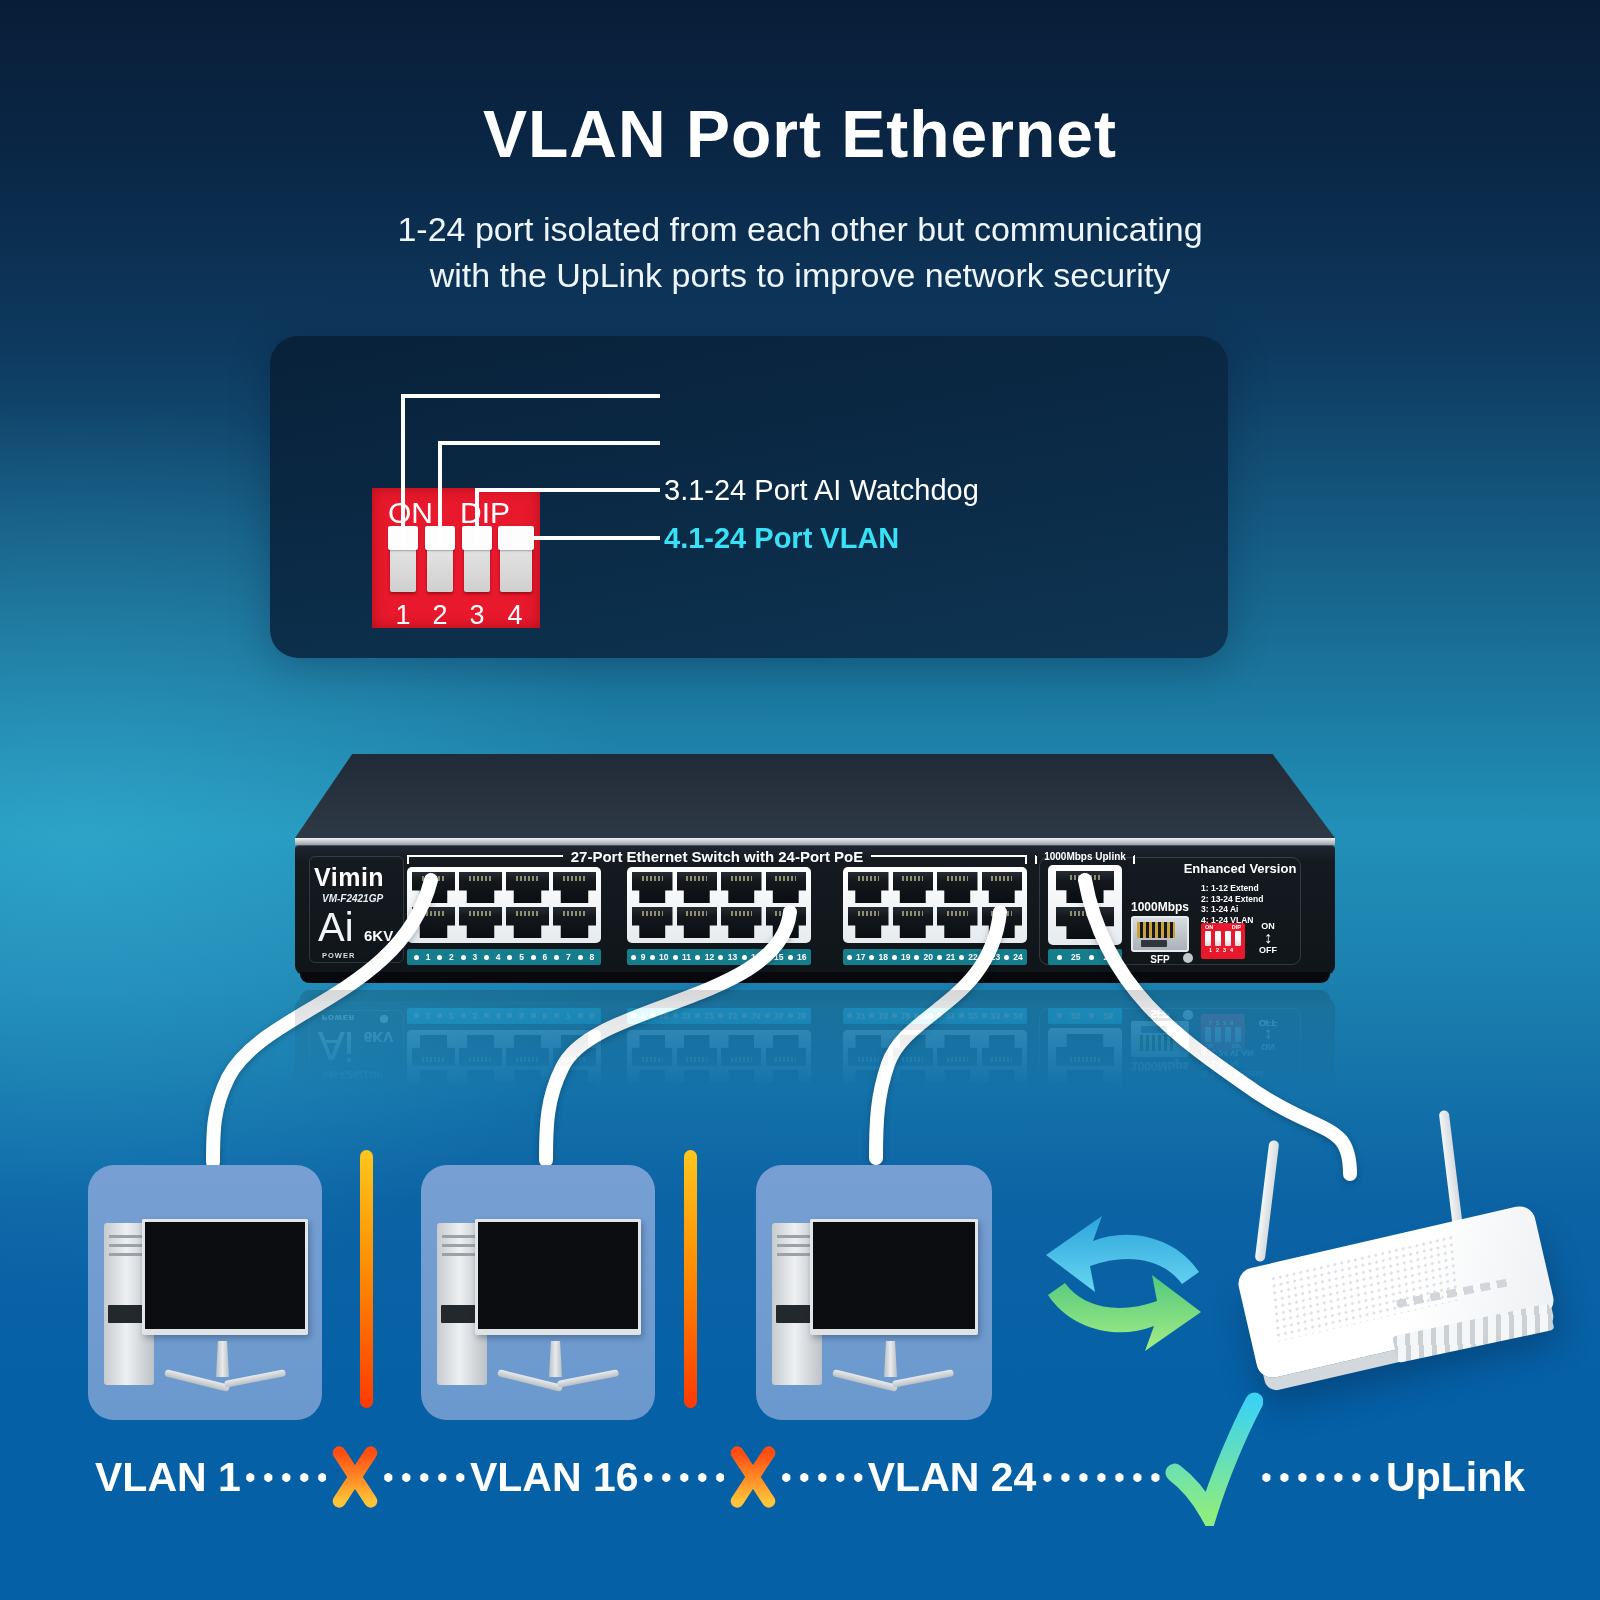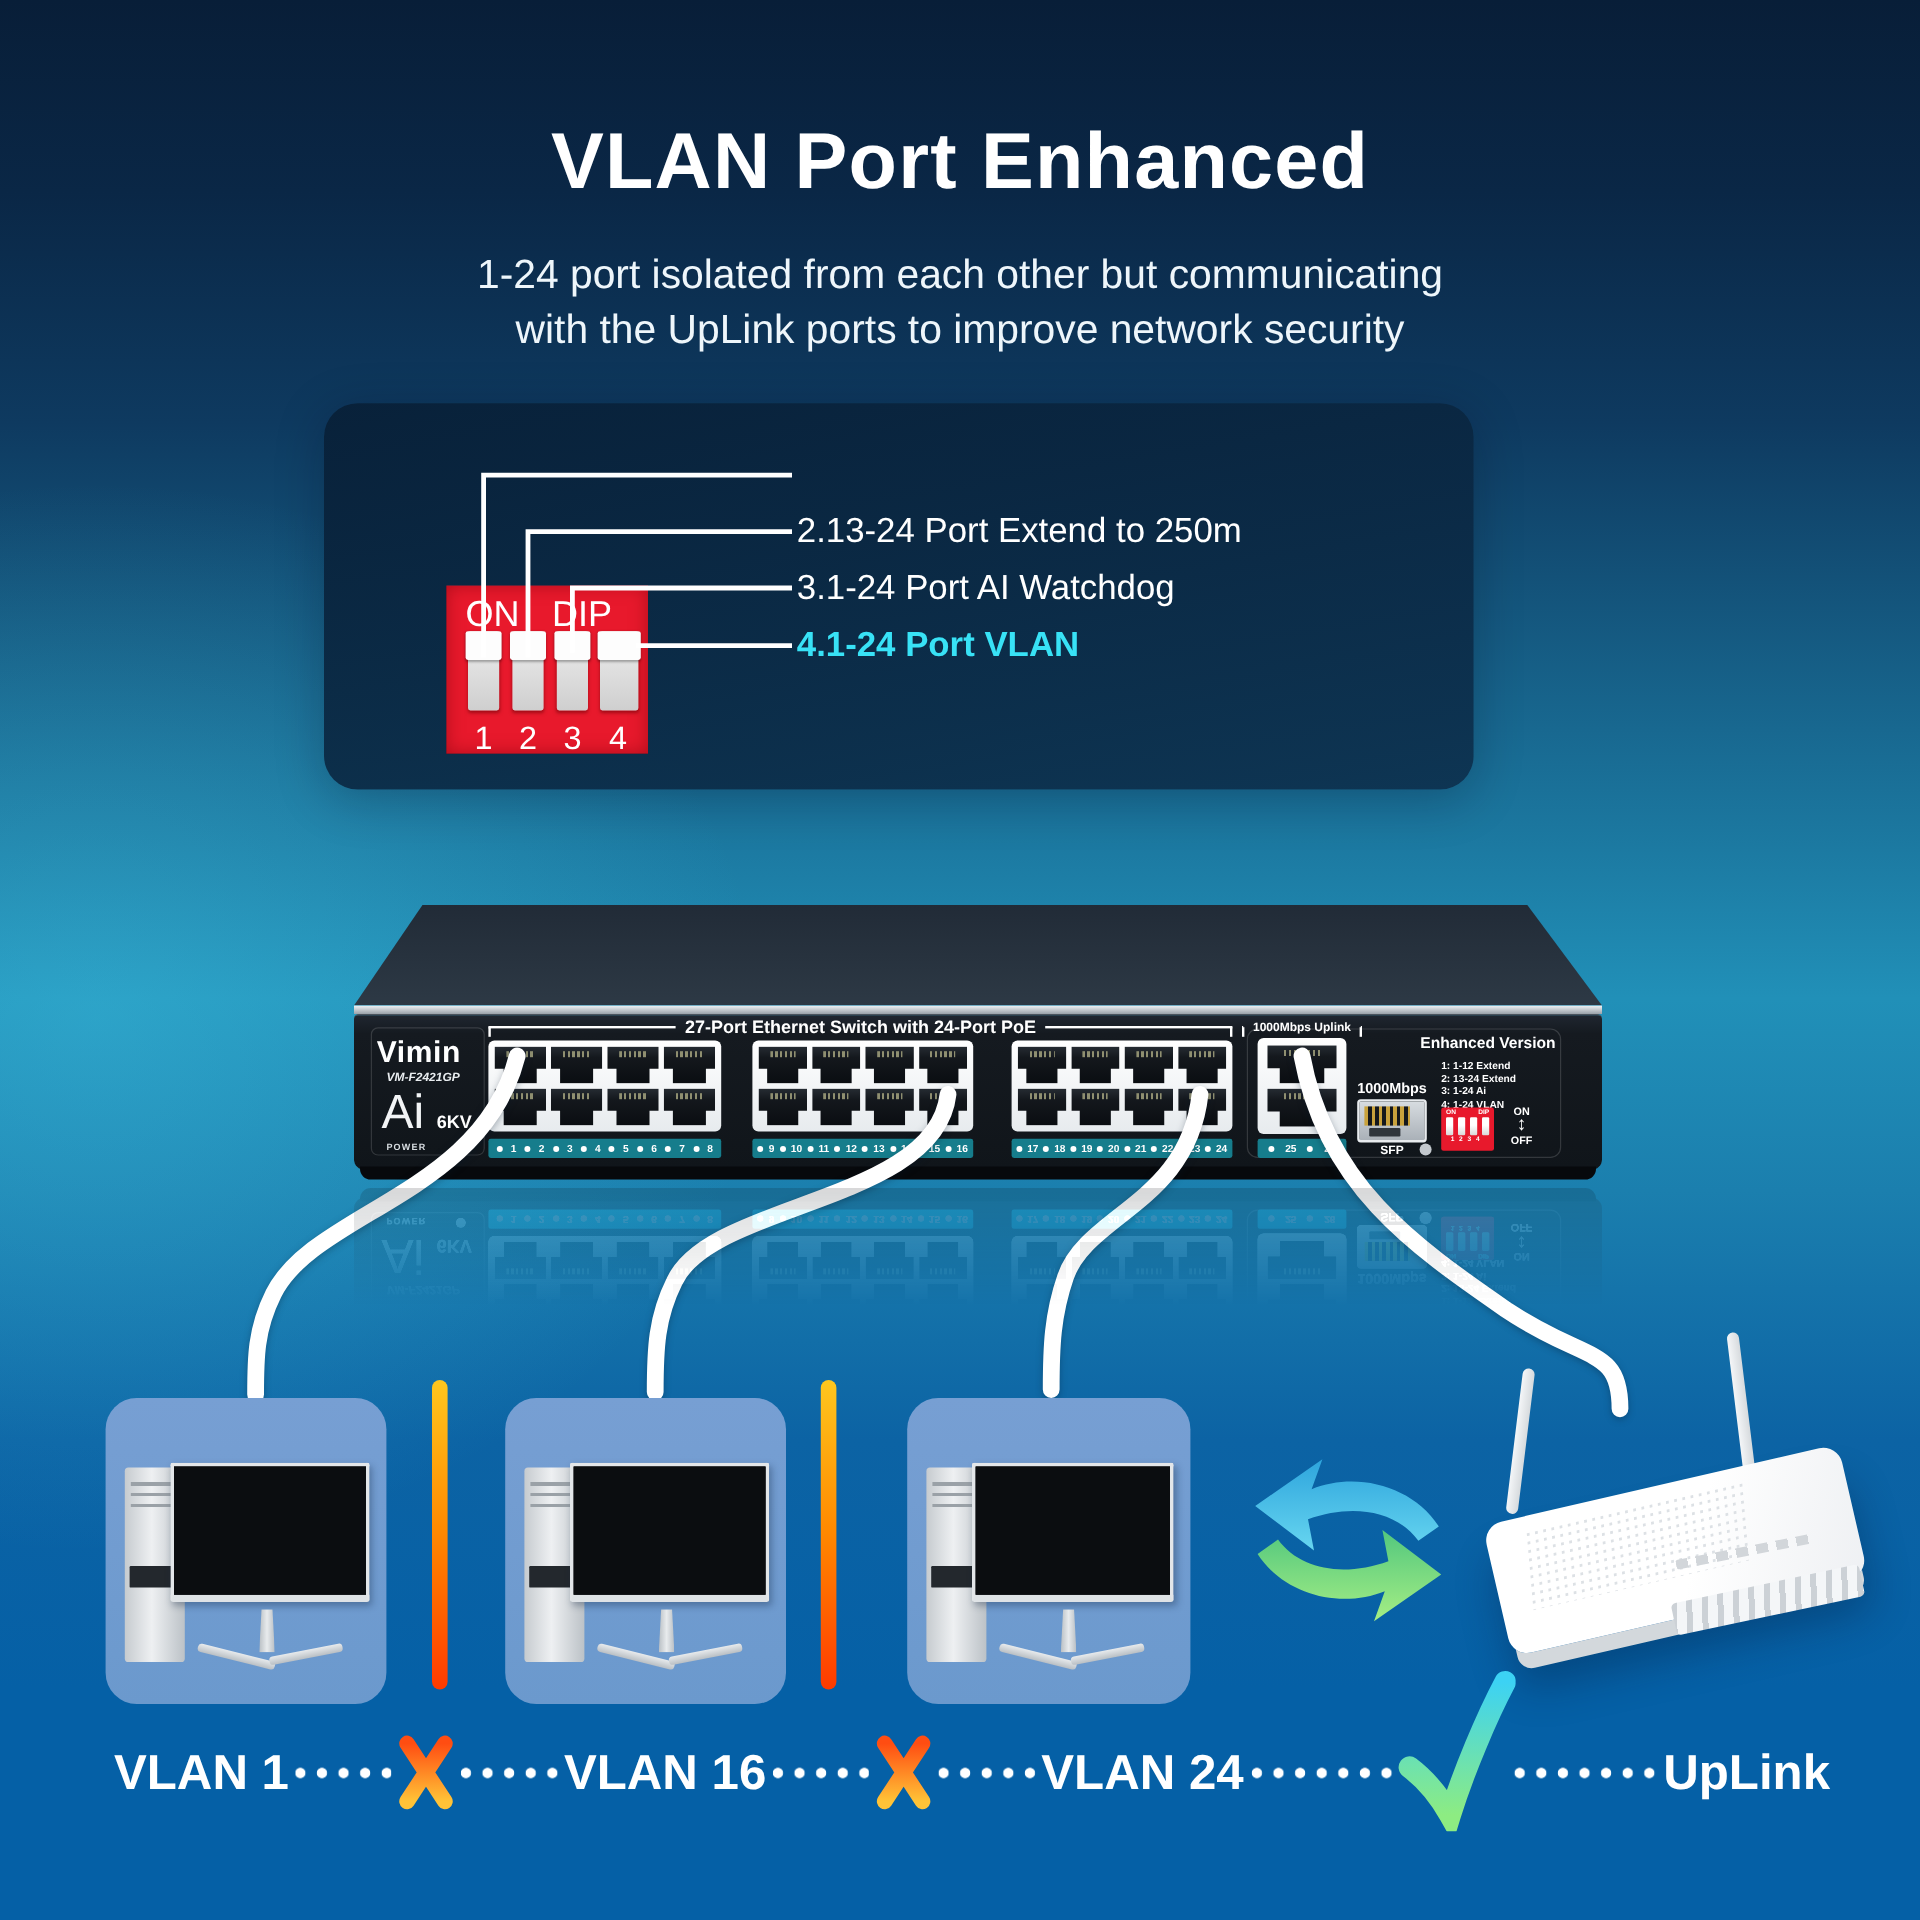--- a/index.html
+++ b/index.html
@@ -115,21 +115,21 @@
   .dots.wide{flex:1.5;}
   .xicon{width:52px;height:66px;margin:0 -2px;}
   .checkicon{width:104px;height:136px;margin:-48px -8px -10px -8px;}
 </style>
 </head>
 <body>
 
 <div class="canvas">
   <div class="bg-glow"></div>
 
-  <div class="title">VLAN Port Enhanced</div>
+  <div class="title">VLAN Port Ethernet</div>
   <div class="sub sub1">1-24 port isolated from each other but communicating</div>
   <div class="sub sub2">with the UpLink ports to improve network security</div>
 
   <div class="panel">
     <div class="dipbox">
       <span class="dip-on">ON</span>
       <span class="dip-dip">DIP</span>
       <div class="slider s1">
           <div class="cap"></div>
         </div>
@@ -140,21 +140,20 @@
           <div class="cap"></div>
         </div>
       <div class="slider s4">
           <div class="cap"></div>
         </div>
       <span class="dipnum" style="left:18px">1</span>
       <span class="dipnum" style="left:55px">2</span>
       <span class="dipnum" style="left:92px">3</span>
       <span class="dipnum" style="left:130px">4</span>
     </div>
-    <div class="legend lg2">2.13-24 Port Extend to 250m</div>
     <div class="legend lg3">3.1-24 Port AI Watchdog</div>
     <div class="legend lg4">4.1-24 Port VLAN</div>
     <svg class="conn" width="958" height="322">
       <polyline points="133,212 133,60 390,60" fill="none" stroke="#fff" stroke-width="4"></polyline>
       <polyline points="170,212 170,107 390,107" fill="none" stroke="#fff" stroke-width="4"></polyline>
       <polyline points="207,208 207,154 390,154" fill="none" stroke="#fff" stroke-width="4"></polyline>
       <polyline points="260,202 390,202" fill="none" stroke="#fff" stroke-width="4"></polyline>
     </svg>
   </div>
 

